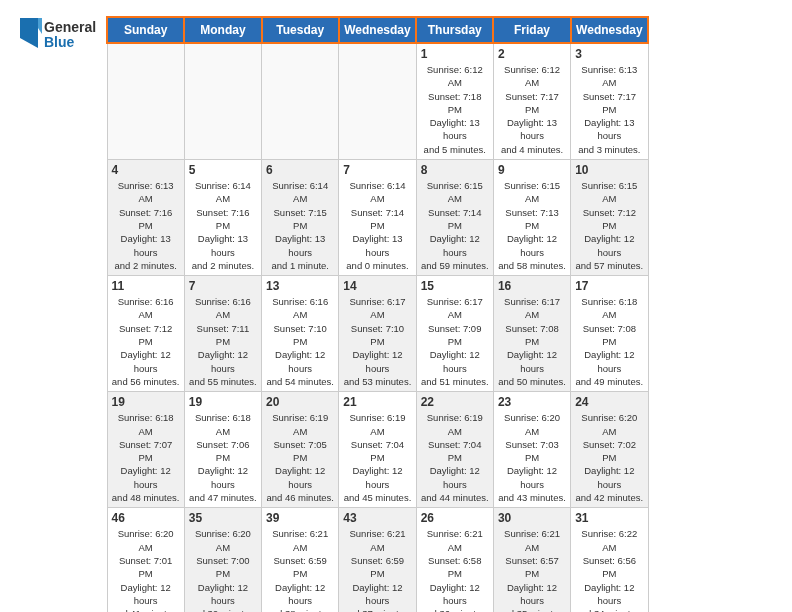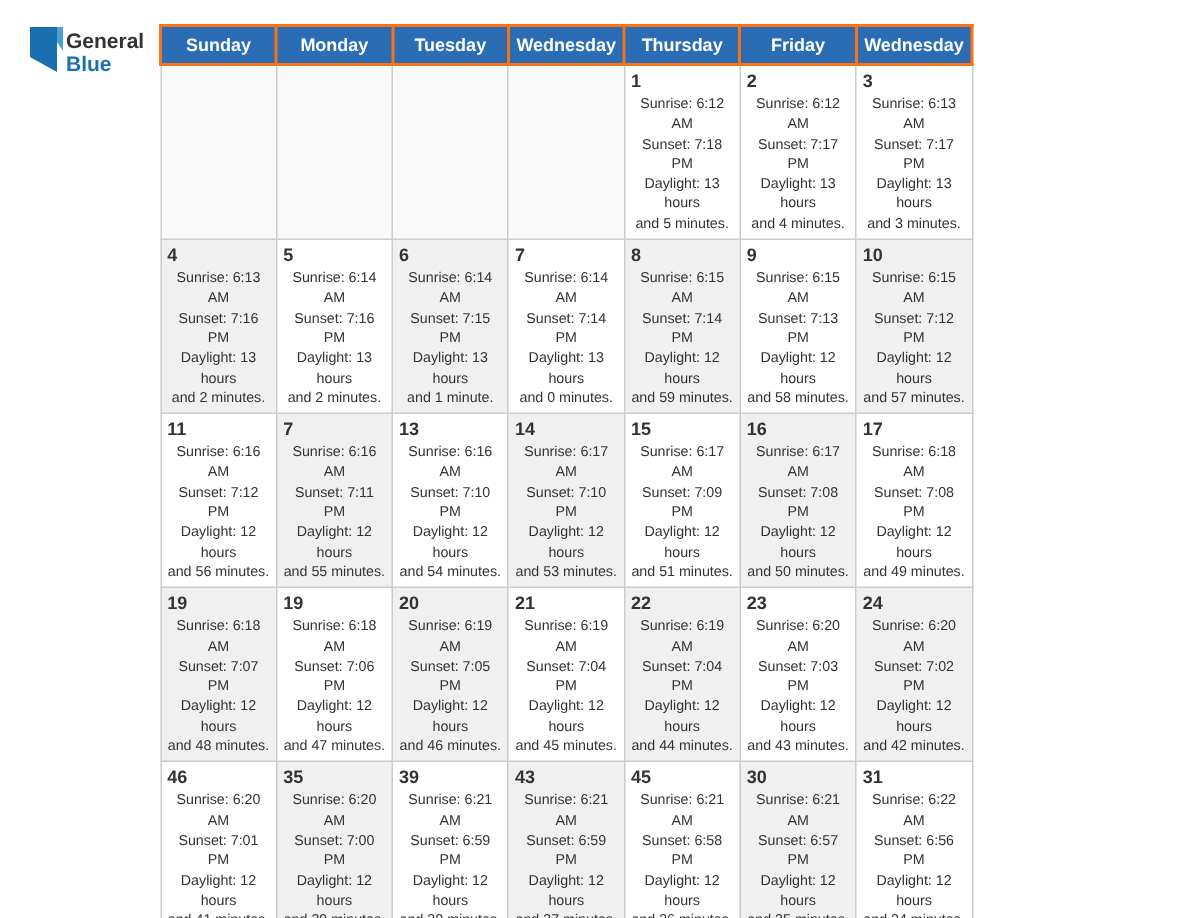--- a/index.html
+++ b/index.html
@@ -317,21 +317,21 @@
 and 38 minutes.</div>
           </td>
           <td class="shaded">
             <span class="day-number">43</span>
             <div class="cell-text" style="white-space: pre-line;">Sunrise: 6:21 AM
 Sunset: 6:59 PM
 Daylight: 12 hours
 and 37 minutes.</div>
           </td>
           <td>
-            <span class="day-number">45</span>
+            <span class="day-number">26</span>
             <div class="cell-text" style="white-space: pre-line;">Sunrise: 6:21 AM
 Sunset: 6:58 PM
 Daylight: 12 hours
 and 36 minutes.</div>
           </td>
           <td class="shaded">
             <span class="day-number">30</span>
             <div class="cell-text" style="white-space: pre-line;">Sunrise: 6:21 AM
 Sunset: 6:57 PM
 Daylight: 12 hours

